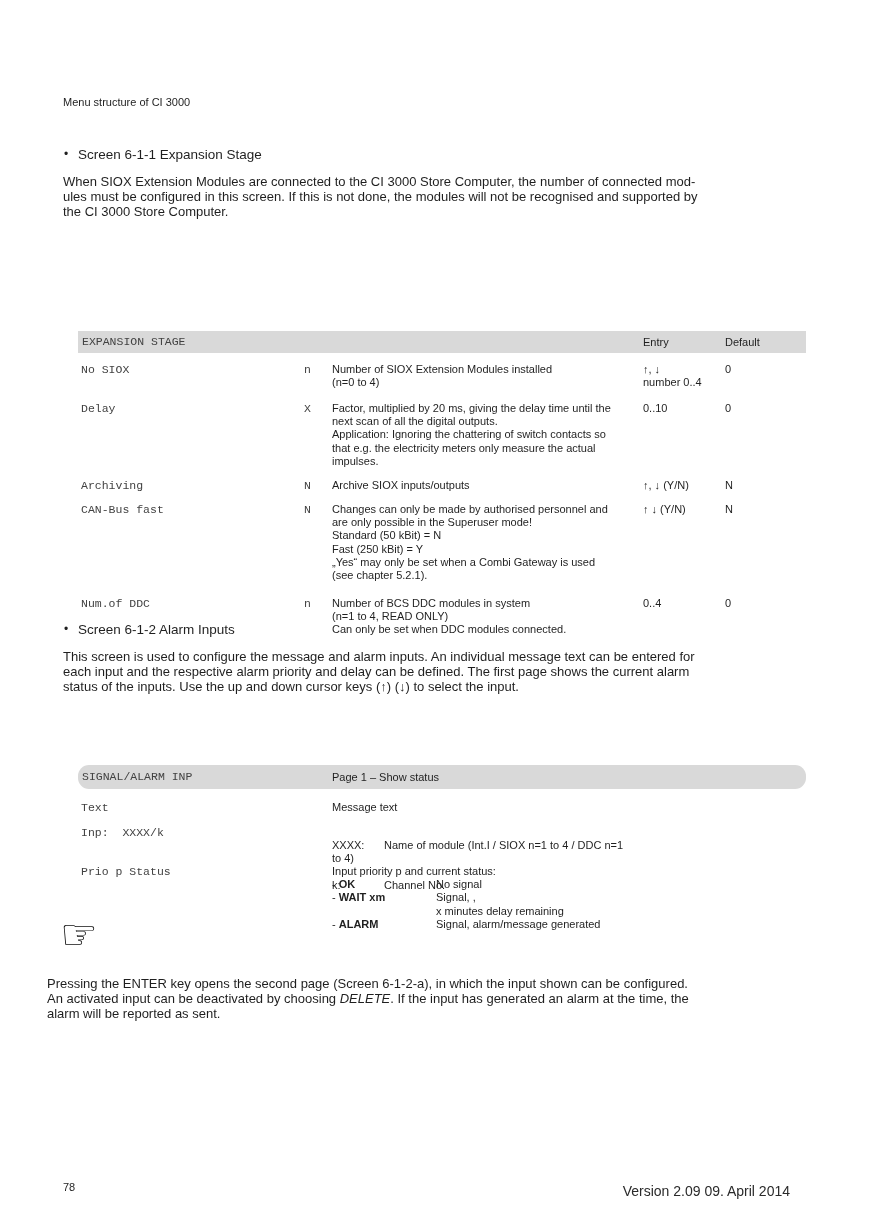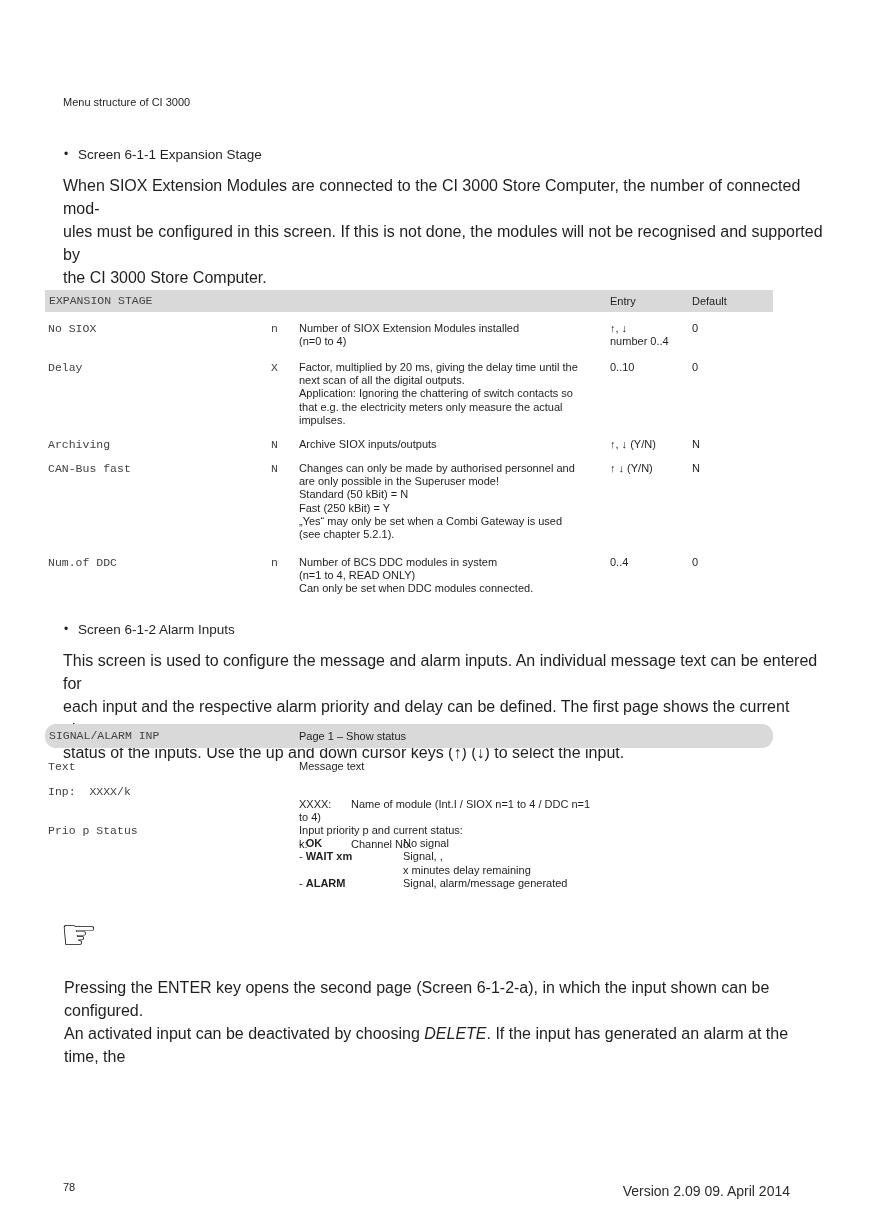--- a/index.html
+++ b/index.html
@@ -8,23 +8,23 @@
     width:870px;height:1230px;
     background:#ffffff;
     font-family:"Liberation Sans",sans-serif;
     color:#1f1f1f;
     overflow:hidden;
   }
   .abs{position:absolute;}
   .small-head{font-size:11px;color:#1f1f1f;}
   .heading{font-size:13.5px;}
   .heading .bullet{display:inline-block;width:14px;font-size:12px;vertical-align:top;}
-  .para{font-size:16px;line-height:23px;white-space:pre-line;width:760px;}
+  .para{font-size:13px;line-height:15px;white-space:pre-line;width:760px;}
   .mono{font-family:"Liberation Mono","DejaVu Sans Mono",monospace;color:#424242;white-space:pre;}
-  .tbl{position:absolute;left:45px;width:728px;}
+  .tbl{position:absolute;left:78px;width:728px;margin-top:41px;}
   .band{position:absolute;left:0;top:0;width:728px;height:22px;background:#d9d9d9;}
   .band .title{position:absolute;left:4px;top:4px;font-size:11.5px;}
   .band .hdr{position:absolute;top:5px;font-size:11px;color:#1f1f1f;}
   .trow{position:absolute;left:0;width:728px;font-size:11px;line-height:13.2px;}
   .c-name{position:absolute;left:3px;top:0;font-size:11.5px;}
   .c-var{position:absolute;left:226px;top:0;font-size:11.5px;}
   .c-desc{position:absolute;left:254px;top:0;width:302px;white-space:pre-line;}
   .c-entry{position:absolute;left:565px;top:0;width:78px;white-space:pre-line;}
   .c-default{position:absolute;left:647px;top:0;}
   .sub-line .sub-label{display:inline-block;width:52px;vertical-align:top;}
@@ -157,21 +157,22 @@
         <span class="status-line">
           <span class="status-label"><span>- </span><b>ALARM</b></span>
           <span class="status-desc">Signal, alarm/message generated</span>
         </span>
       </span>
     </div>
   </div>
 
   <div class="abs note-icon" style="left:60px;top:914px;">☞</div>
 
-  <div class="abs para" style="left:64px;top:976px;white-space:normal;">
+  <div class="abs para" style="left:47px;top:976px;white-space:normal;">
     <div><span>Pressing the ENTER key opens the second page (Screen 6-1-2-a), in which the input shown can be configured.</span></div>
     <div><span>An activated input can be deactivated by choosing </span><span class="it">DELETE</span><span>. If the input has generated an alarm at the time, the</span></div>
+    <div><span>alarm will be reported as sent.</span></div>
   </div>
 
   <div class="abs footer-left" style="left:63px;top:1181px;">78</div>
   <div class="abs footer-right" style="right:80px;top:1183px;">Version 2.09   09. April 2014</div>
 
 </div>
 
 </body></html>

